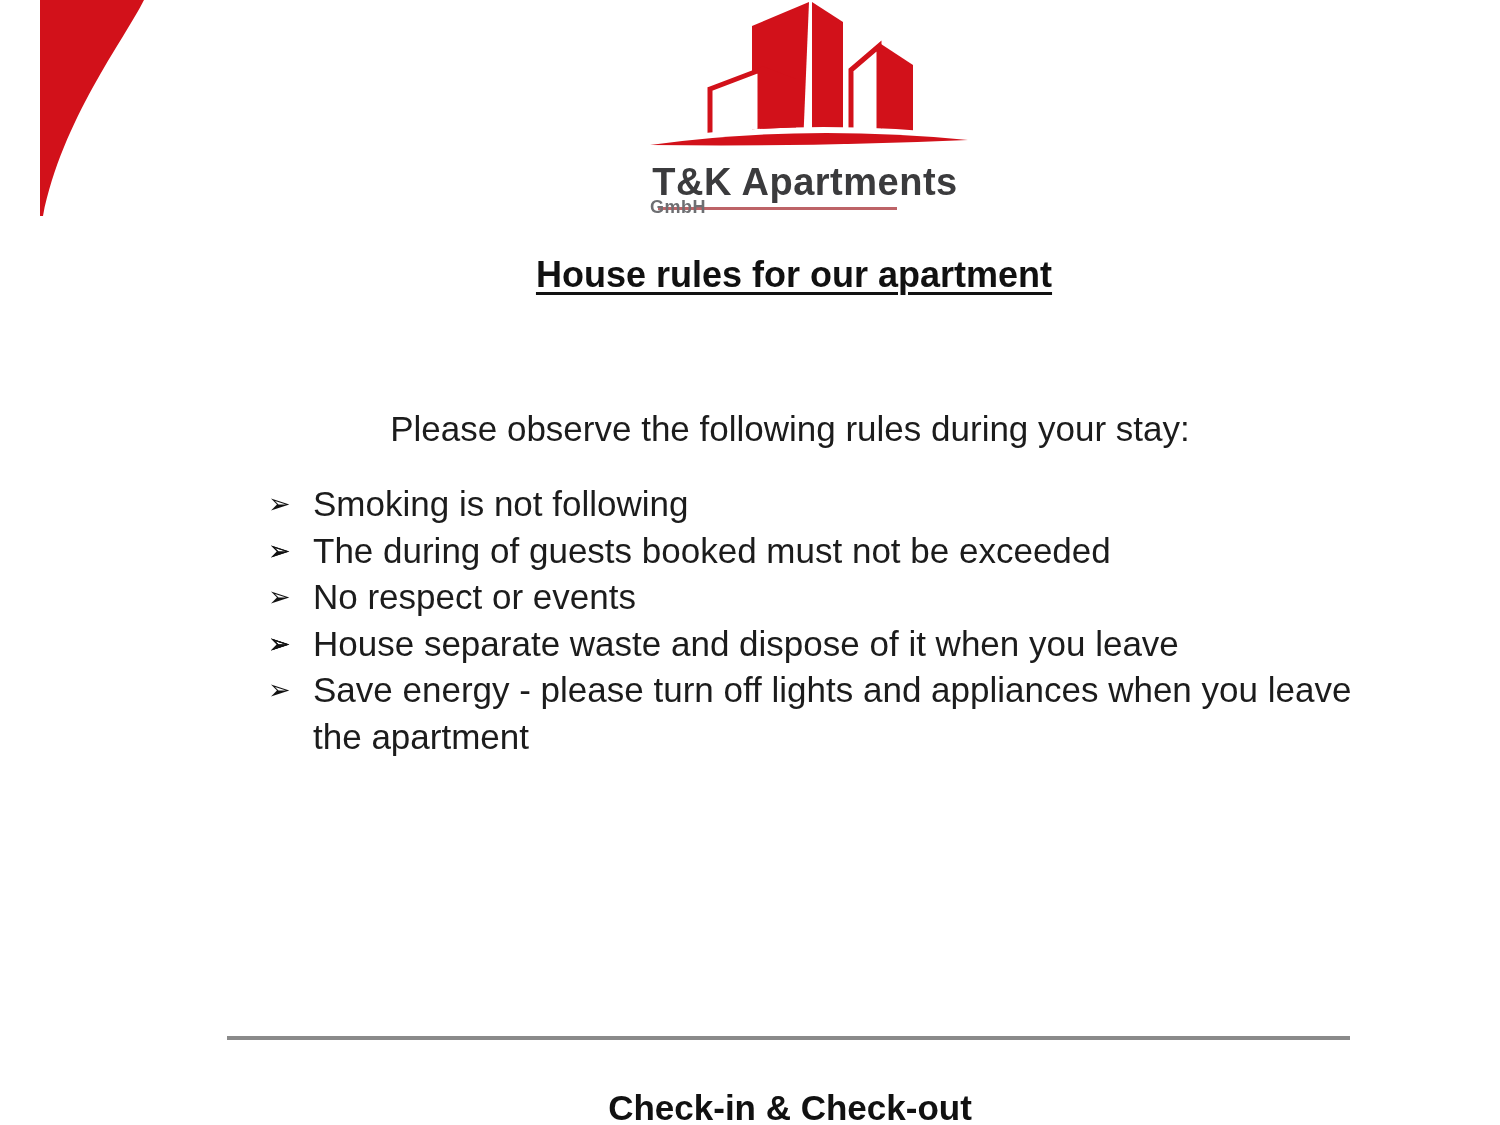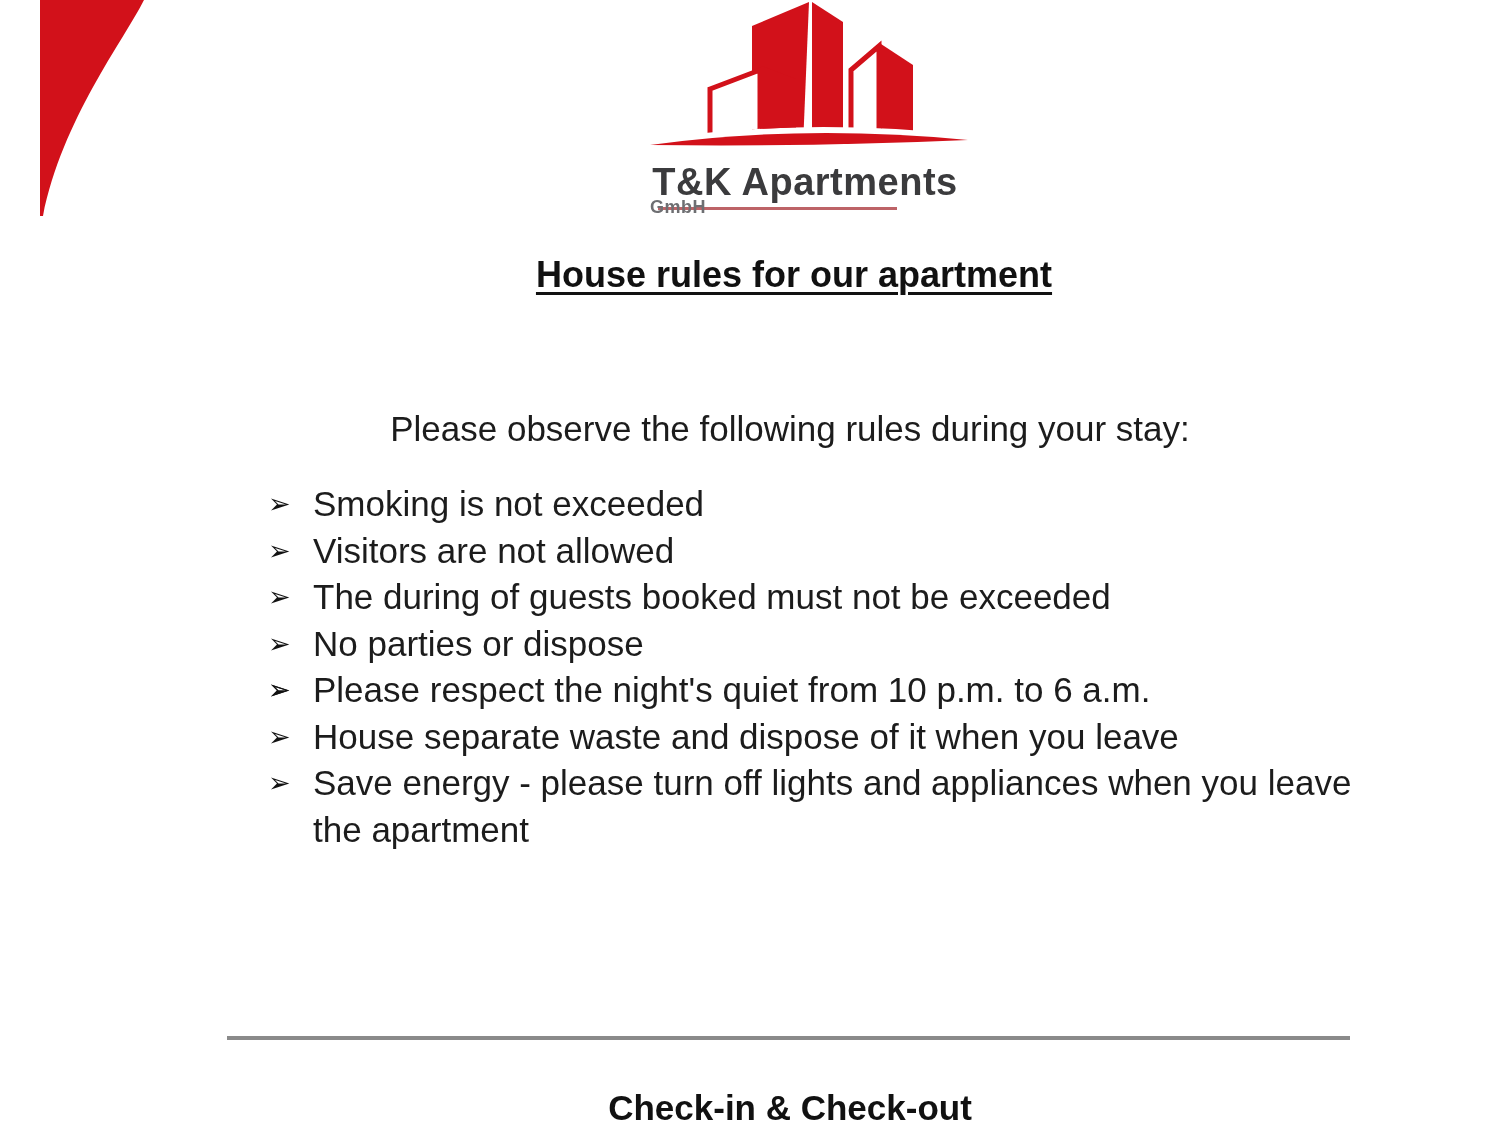--- a/index.html
+++ b/index.html
@@ -186,40 +186,38 @@
   <div class="logo-rule"></div>
   <div class="logo-suffix">GmbH</div>
 
   <h1 class="doc-title">House rules for our apartment</h1>
 
   <p class="intro-text">Please observe the following rules during your stay:</p>
 
   <ul class="rules-list">
     <li>
       <span class="bullet">➢</span>
-      <span>Smoking is not exceeded</span>
-    </li>
-    <li>
-      <span class="bullet">➢</span>
-      <span>Visitors are not allowed</span>
+      <span>Smoking is not following</span>
+    </li>
+    <li>
+      <span class="bullet">➢</span>
     </li>
     <li>
       <span class="bullet">➢</span>
       <span>The during of guests booked must not be exceeded</span>
     </li>
     <li>
       <span class="bullet">➢</span>
-      <span>No parties or dispose</span>
-    </li>
-    <li>
-      <span class="bullet">➢</span>
-    </li>
-    <li>
-      <span class="bullet">➢</span>
-      <span>Please respect the night's quiet from 10 p.m. to 6 a.m.</span>
+      <span>No respect or events</span>
+    </li>
+    <li>
+      <span class="bullet">➢</span>
+    </li>
+    <li>
+      <span class="bullet">➢</span>
     </li>
     <li>
       <span class="bullet">➢</span>
       <span>House separate waste and dispose of it when you leave</span>
     </li>
     <li>
       <span class="bullet">➢</span>
       <span>Save energy - please turn off lights and appliances when you leave the apartment</span>
     </li>
   </ul>

